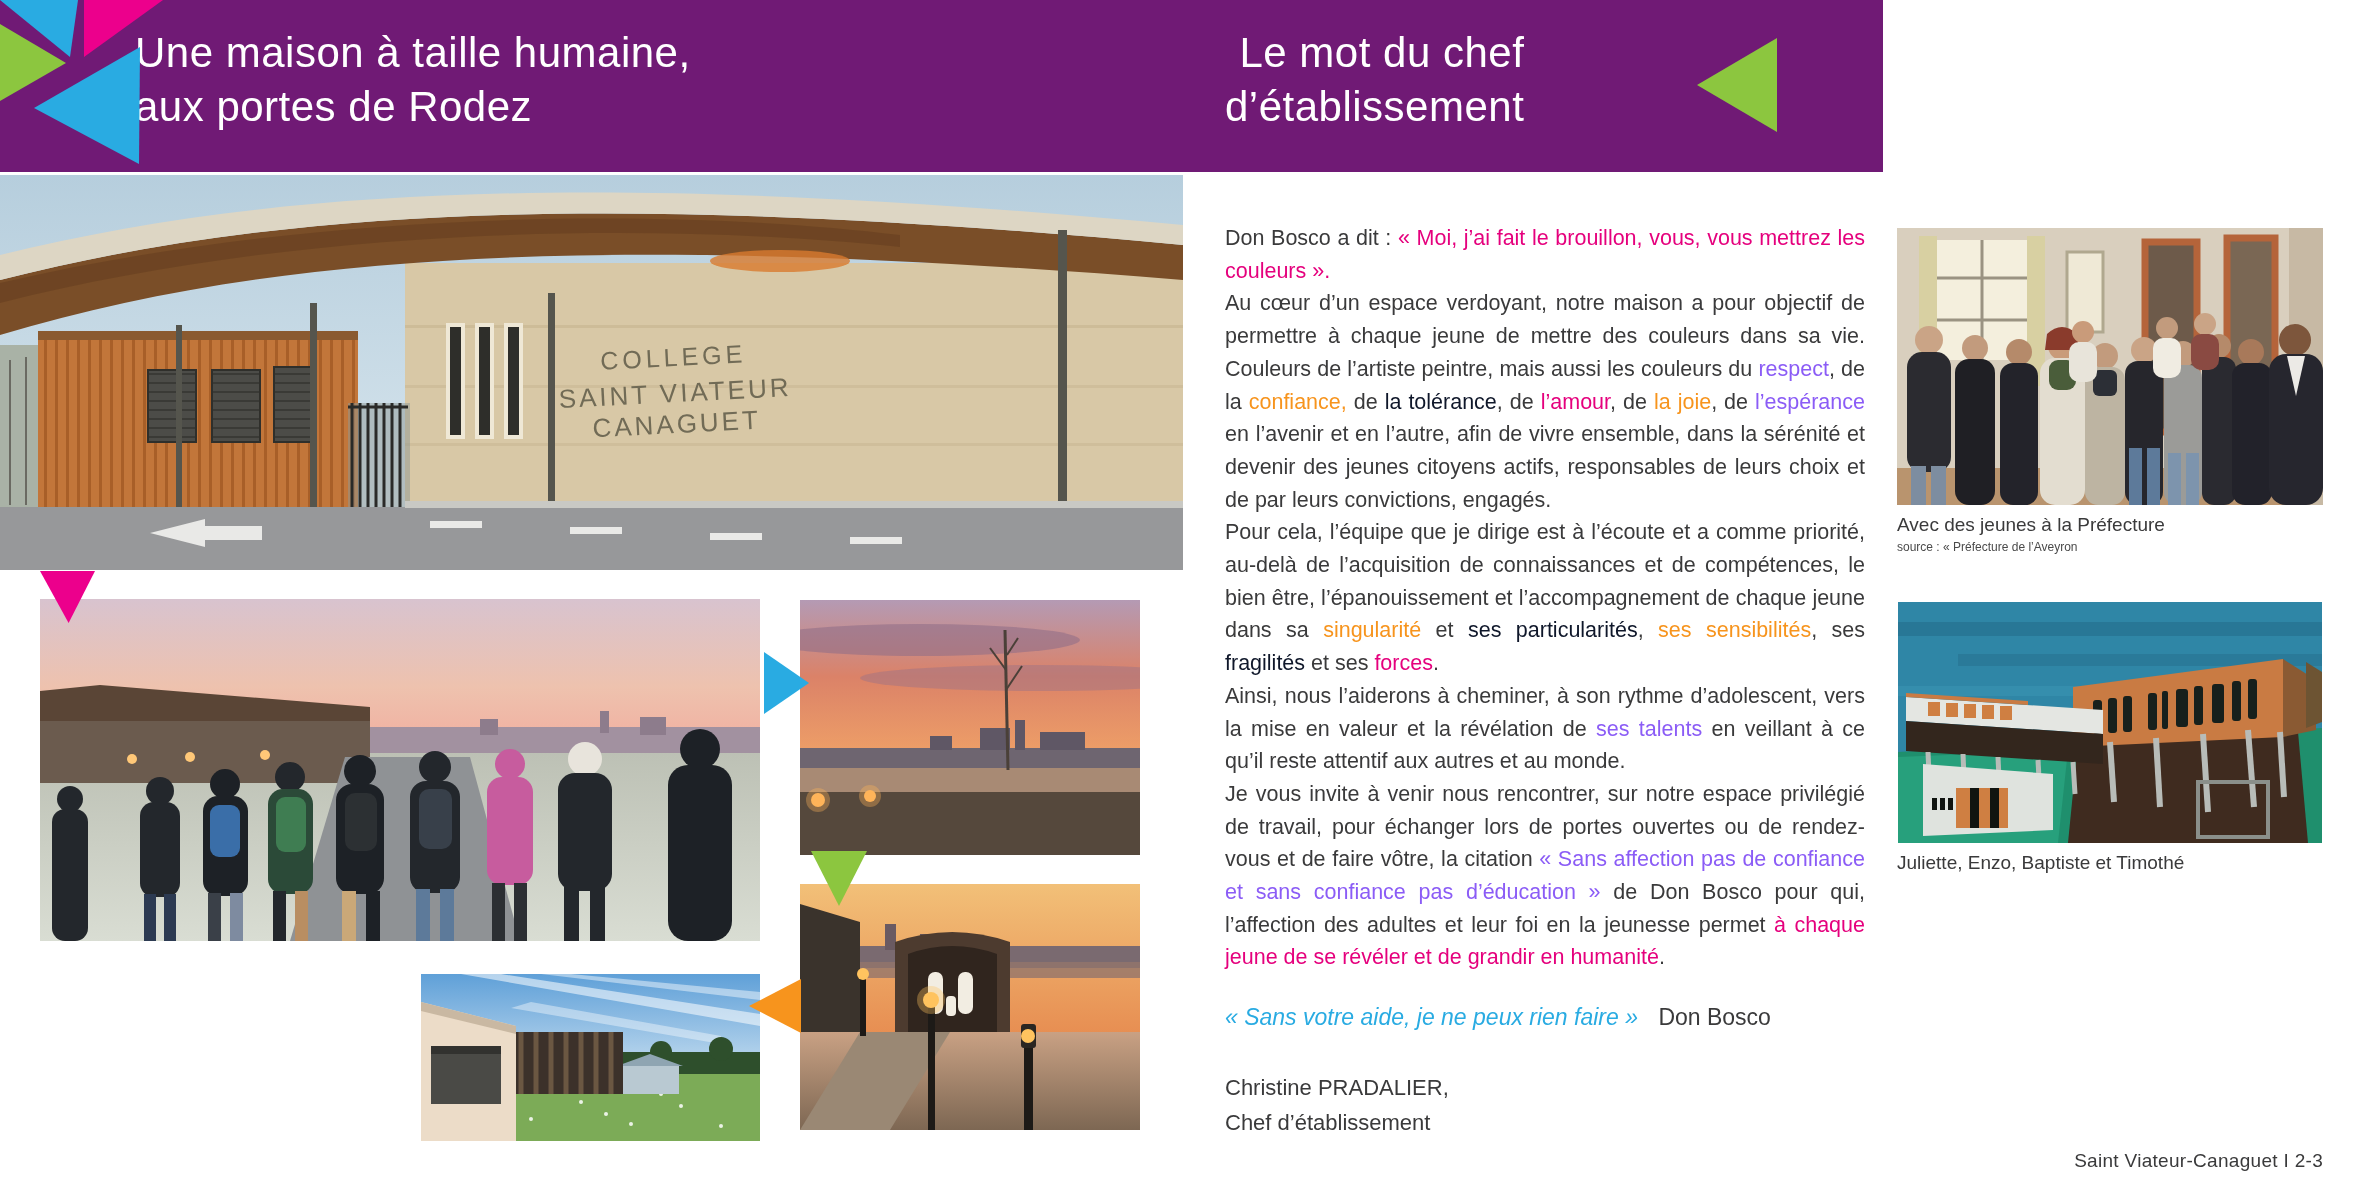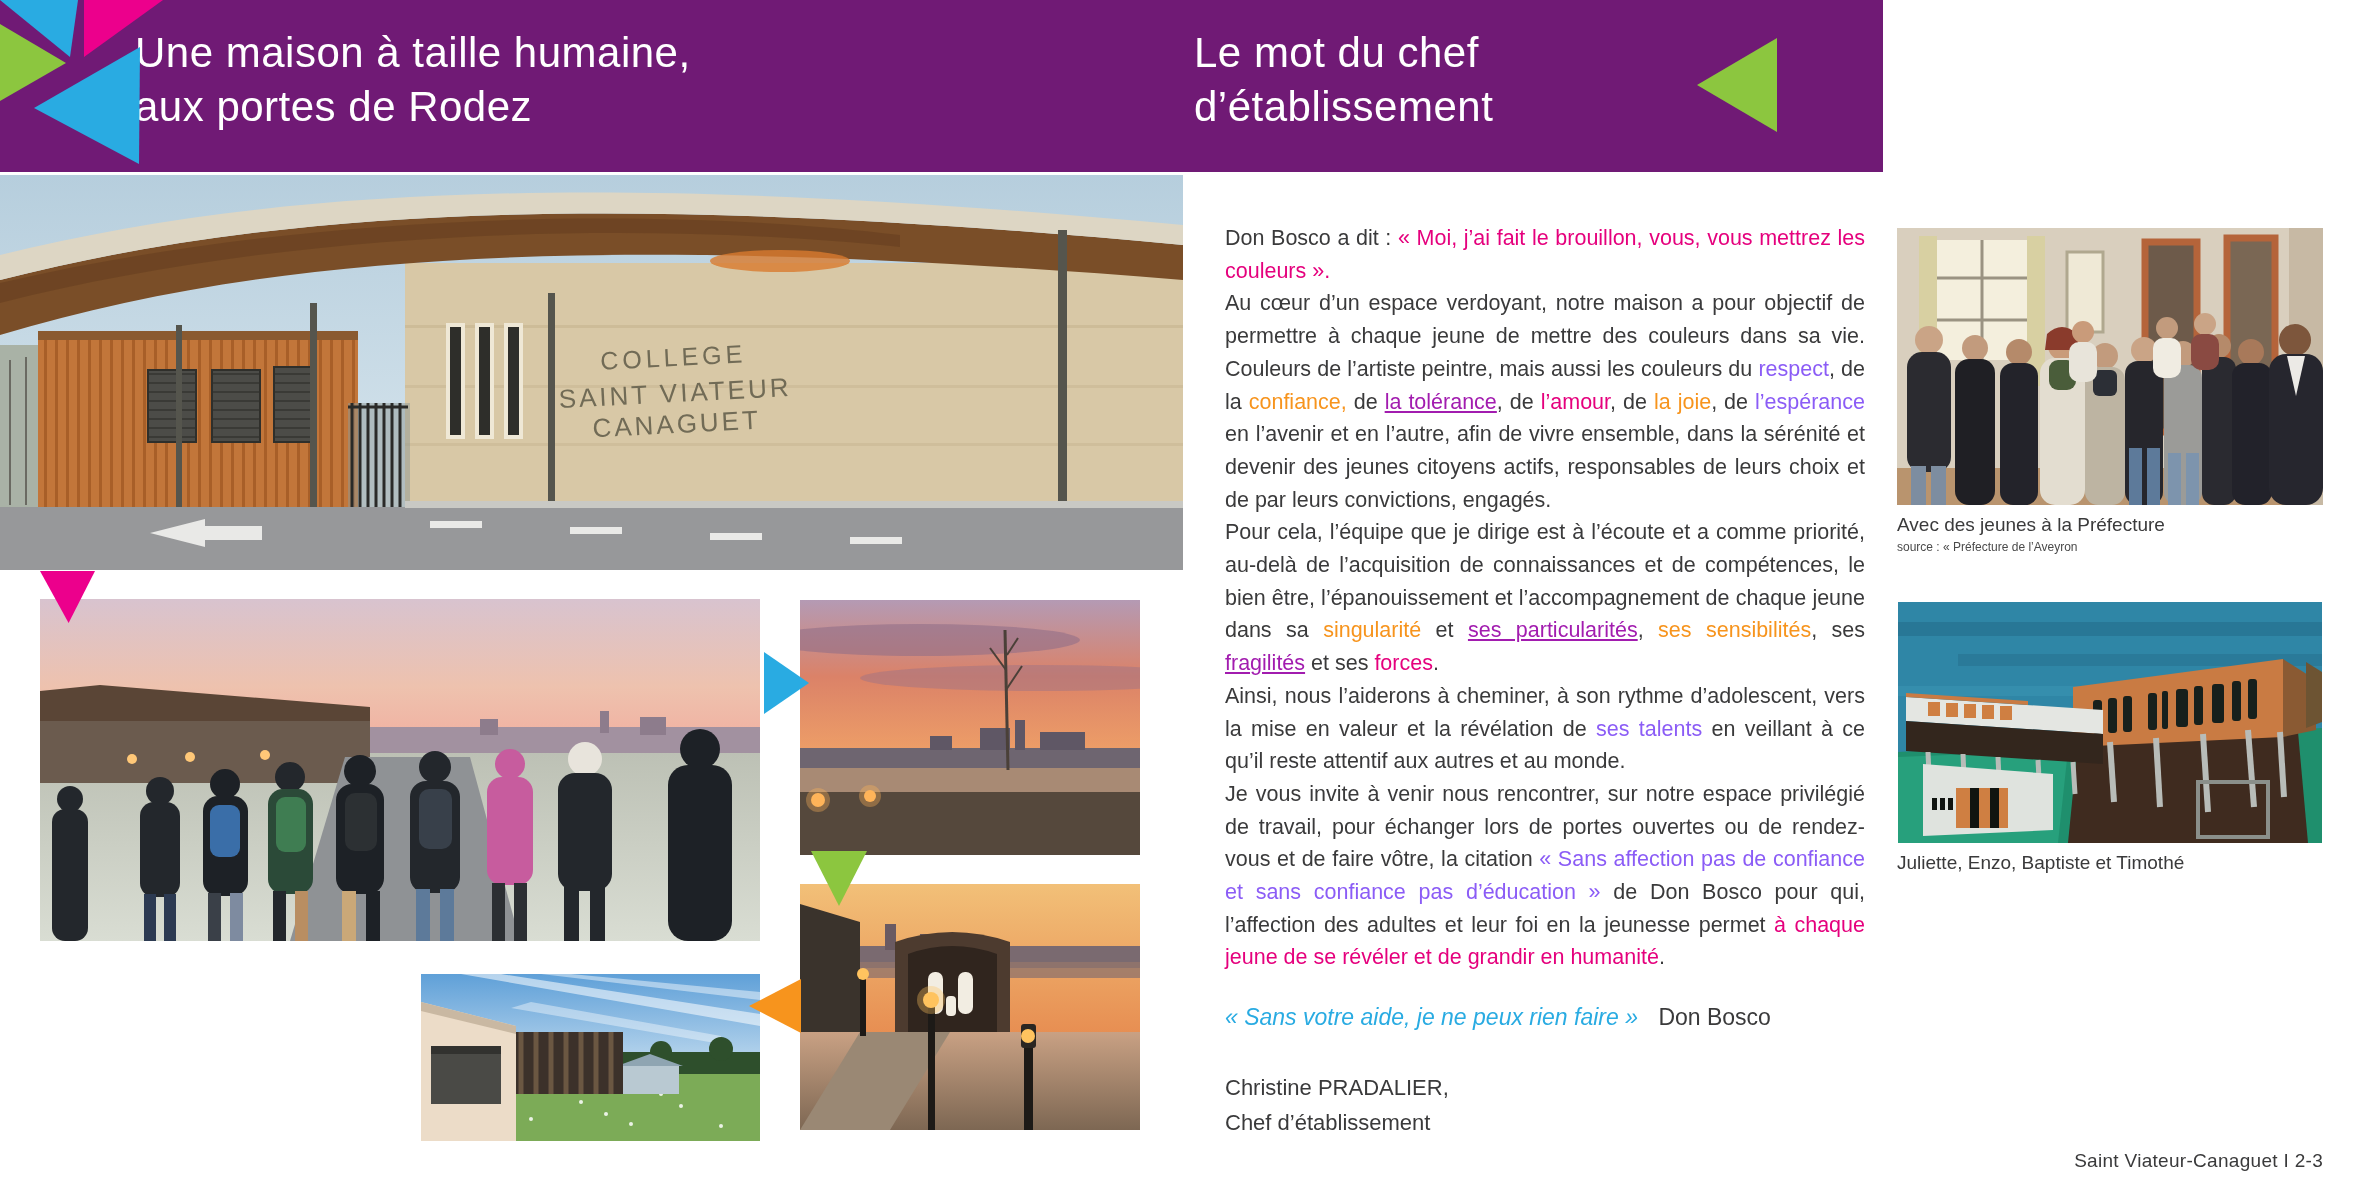--- a/index.html
+++ b/index.html
@@ -4,21 +4,21 @@
 <style>
   html,body{margin:0;padding:0;background:#ffffff;}
   body{width:2363px;height:1182px;position:relative;overflow:hidden;
        font-family:"Liberation Sans",sans-serif;-webkit-font-smoothing:antialiased;}
   #page{position:absolute;inset:0;background:#ffffff;}
 
   
   .header-band{position:absolute;left:0;top:0;width:1883px;height:172px;background:#701a75;z-index:30;}
   .header-title{position:absolute;color:#ffffff;font-size:42px;line-height:54px;font-weight:400;letter-spacing:.5px;}
   .header-title-left{left:135px;top:26px;}
-  .header-title-right{left:1194px;top:26px;}
+  .header-title-right{left:1225px;top:26px;text-align:right;}
   .corner-tris{position:absolute;left:0;top:0;z-index:31;}
   .green-header-tri{position:absolute;left:1697px;top:38px;width:80px;height:94px;background:#8cc63f;
        clip-path:polygon(100% 0,100% 100%,0 50%);z-index:31;}
 
   
   .photo{position:absolute;overflow:hidden;background:#dddddd;}
   .photo svg{display:block;}
 
   #photo-building{left:0;top:175px;width:1183px;height:395px;}
   #photo-students{left:40px;top:599px;width:720px;height:342px;}
@@ -39,21 +39,21 @@
   .tri-blue-right{left:764px;top:652px;width:45px;height:62px;background:#29abe2;clip-path:polygon(0 0,100% 50%,0 100%);}
   .tri-green-down{left:811px;top:851px;width:56px;height:55px;background:#8cc63f;clip-path:polygon(0 0,100% 0,50% 100%);}
   .tri-orange-left{left:749px;top:979px;width:52px;height:54px;background:#f7941d;clip-path:polygon(100% 0,100% 100%,0 50%);}
 
   
   #speech{position:absolute;left:1225px;top:222px;width:640px;color:#3a3a3b;
           font-size:21.5px;line-height:32.7px;text-align:justify;}
   #speech p{margin:0;}
   .run-dark{color:#3a3a3b;}
   .run-pink{color:#e5007d;}
-  .run-blue{color:#a21caf;text-decoration:underline;}
+  .run-blue{color:#0f172a;}
   .run-green{color:#8b5cf6;}
   .run-orange{color:#f7941d;}
   #quote-line{margin-top:27px;text-align:left;font-size:23px;}
   #quote-line .q{color:#29abe2;font-style:italic;}
   #quote-line .a{color:#3a3a3b;margin-left:14px;}
   #signature{margin-top:36px;text-align:left;font-size:22px;line-height:35px;color:#3a3a3b;}
 
   
   .caption{position:absolute;color:#3a3a3b;text-align:left;}
   #caption-prefecture{left:1897px;top:514px;width:426px;font-size:19px;}

